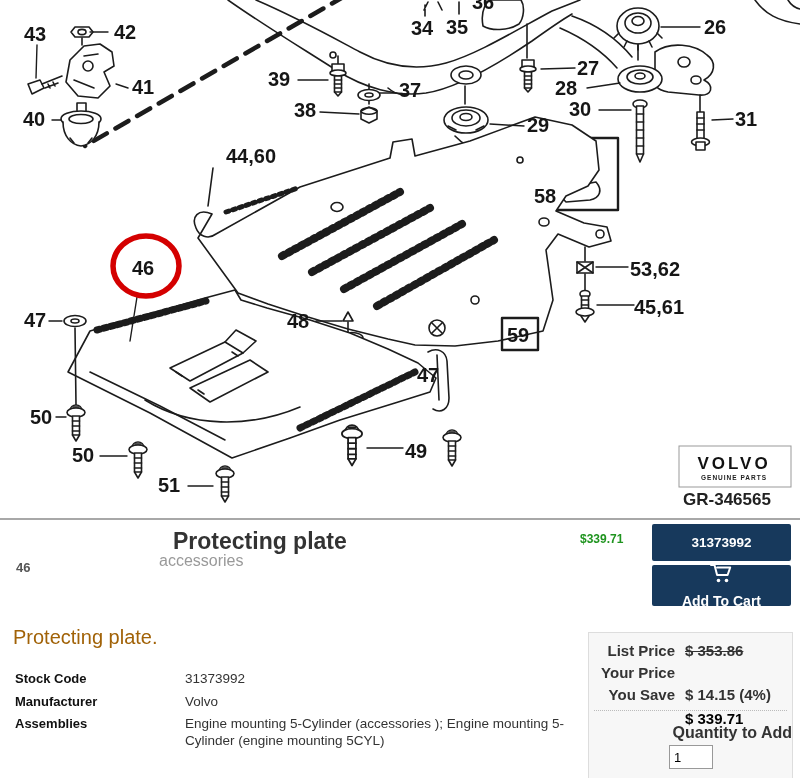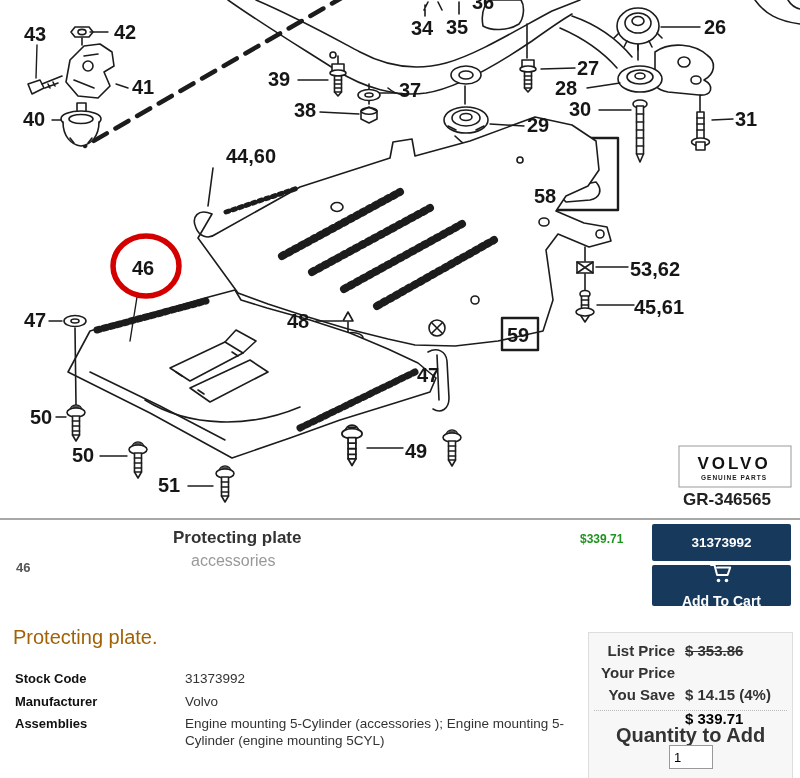--- a/index.html
+++ b/index.html
@@ -4,43 +4,43 @@
 <style>
   html,body{margin:0;padding:0;}
   body{width:800px;height:778px;position:relative;background:#fff;overflow:hidden;
        font-family:"Liberation Sans", sans-serif;color:#222;}
   .abs{position:absolute;}
   
   #diagram{left:0;top:0;width:800px;height:518px;}
   
   #row-divider{left:0;top:518px;width:800px;border-top:2px solid #a8a8a8;}
   .row-ref{left:16px;top:560px;font-size:13px;font-weight:bold;color:#555;}
-  .row-title{left:173px;top:528px;font-size:17px;font-weight:bold;color:#333;}
-  .row-sub{left:191px;top:552px;font-size:16px;color:#999;}
+  .row-title{left:173px;top:528px;font-size:23px;font-weight:bold;color:#333;}
+  .row-sub{left:159px;top:552px;font-size:16px;color:#999;}
   .row-price{left:580px;top:532px;font-size:12px;font-weight:bold;}
   .navy-btn{left:652px;width:139px;display:flex;align-items:center;justify-content:center;
             color:#fff;font-weight:bold;border-radius:2px;cursor:pointer;}
   #btn-stock{top:524px;height:37px;font-size:13.5px;}
   #btn-cart{top:565px;height:41px;font-size:14px;gap:9px;flex-direction:column;}
   
   .detail-heading{left:13px;top:626px;font-size:20px;font-weight:normal;color:#a16207;text-align:right;}
   #detail-table{left:15px;top:670px;width:560px;}
   .drow{display:flex;margin-bottom:5.5px;line-height:17px;}
   .dlabel{width:170px;font-size:13px;font-weight:bold;color:#111;flex:none;}
   .dvalue{width:390px;font-size:13.5px;color:#333;}
   
   #price-box{left:588px;top:632px;width:205px;height:174px;background:#f7f7f7;
              border:1px solid #ddd;box-sizing:border-box;}
   .prow{position:absolute;left:0;width:100%;display:flex;font-size:15px;font-weight:bold;color:#333;}
   .plabel{width:86px;text-align:right;flex:none;}
   .pvalue{margin-left:10px;}
   .strike{text-decoration:line-through;text-align:center;}
   #pb-divider{position:absolute;left:5px;right:5px;top:77px;border-top:1px dotted #bbb;}
-  #qty-label{position:absolute;left:0;top:91px;width:100%;text-align:center;
-             font-size:20px;font-weight:bold;color:#333;}
+  #qty-label{position:absolute;left:0;top:91px;width:100%;text-align:right;
+             font-size:16px;font-weight:bold;color:#333;}
   #qty-input{position:absolute;left:80px;top:112px;width:34px;height:20px;border:1px solid #999;
              font-size:13px;padding:1px 4px;font-family:"Liberation Sans",sans-serif;}
   
   svg text{font-family:"Liberation Sans",sans-serif;}
   .dlab{font-size:20px;font-weight:bold;fill:#161616;}
 </style>
 </head>
 <body>
 
 <svg id="diagram" class="abs" viewBox="0 0 800 518" width="800" height="518" xmlns="http://www.w3.org/2000/svg">

